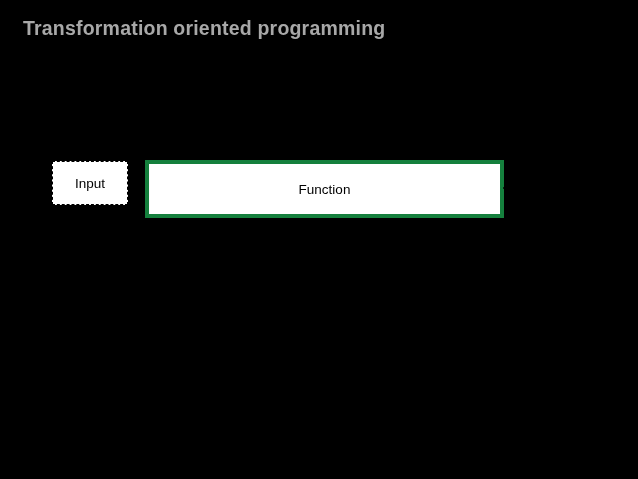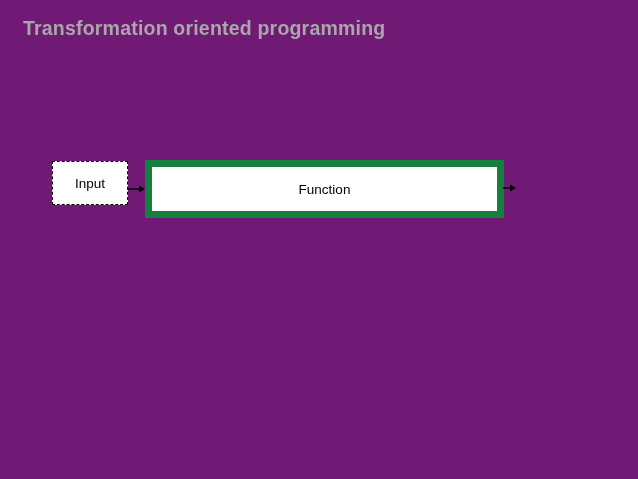--- a/index.html
+++ b/index.html
@@ -5,21 +5,21 @@
   html, body {
     margin: 0;
     padding: 0;
     background: #ffffff;
     font-family: "Liberation Sans", sans-serif;
   }
   .slide {
     position: relative;
     width: 638px;
     height: 479px;
-    background: #701a75;
+    background: #000000;
     overflow: hidden;
   }
   .slide-title {
     position: absolute;
     left: 23px;
     top: 17px;
     margin: 0;
     font-size: 19.5px;
     font-weight: bold;
     color: #a8a8a8;
@@ -37,21 +37,21 @@
     position: absolute;
     box-sizing: border-box;
     display: flex;
     align-items: center;
     justify-content: center;
     background: #ffffff;
     color: #000000;
     font-size: 13.5px;
   }
   .node.dashed { border: 1px dashed #000000; }
-  .node.solid  { border: 7px solid #15803d; }
+  .node.solid  { border: 4px solid #15803d; }
   .node-input {
     left: 52px;
     top: 161px;
     width: 76px;
     height: 44px;
   }
   .node-function {
     left: 145px;
     top: 160px;
     width: 359px;

